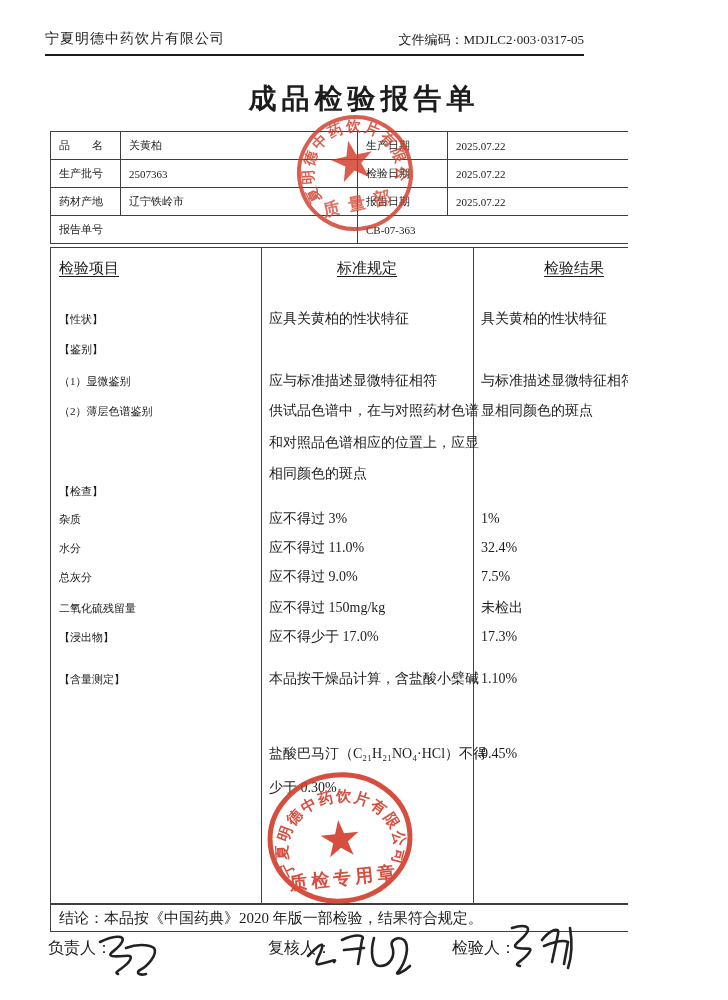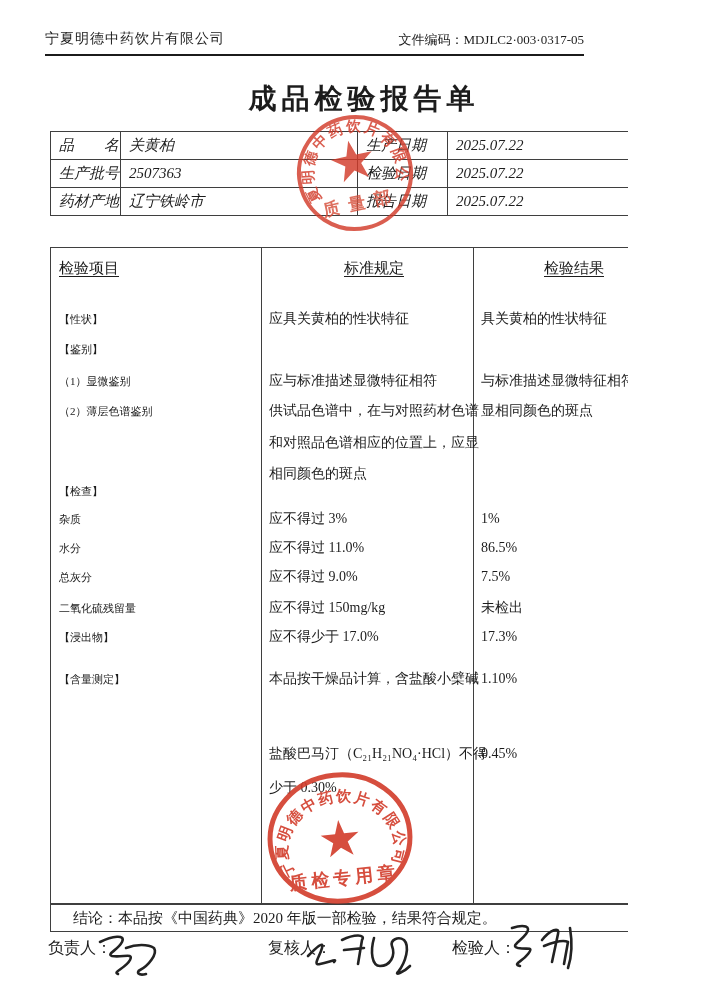--- a/index.html
+++ b/index.html
@@ -8,36 +8,36 @@
   .abs{position:absolute;white-space:nowrap;}
   
   .hdr-company{left:45px;top:30px;font-size:14px;letter-spacing:1px;}
   .hdr-code{right:44px;top:31px;font-size:13px;}
   .hdr-rule{position:absolute;left:45px;right:44px;top:54px;height:2px;background:#1b1b1b;}
   
   .title{left:0;width:728px;text-align:center;top:80px;font-size:28px;font-weight:bold;
          letter-spacing:5px;font-family:"Liberation Sans","DejaVu Sans",sans-serif;}
   
   table.info{position:absolute;left:50px;top:131px;width:624px;border-collapse:collapse;
-             font-size:15px;table-layout:fixed;font-style:italic;}
+             font-size:11px;table-layout:fixed;}
   table.info td{border:1px solid #3f3f3f;height:27px;padding:0 0 0 8px;overflow:hidden;}
   td.dl{padding-left:13px;}
   
   .insp{position:absolute;left:50px;top:247px;width:624px;height:656px;border:1px solid #3f3f3f;}
   .vline{position:absolute;top:0;width:1px;height:100%;background:#3f3f3f;}
   .l{position:absolute;white-space:nowrap;font-size:14px;line-height:20px;}
   .c1{left:8px;font-size:11px;}
   .c2{left:218px;}
   .c3{left:430px;}
   .hd{text-decoration:underline;text-underline-offset:3px;font-size:15px;}
-  .hd2{left:210px;width:212px;text-align:center;margin-left:7px;}
+  .hd2{left:210px;width:212px;text-align:center;}
   .hd3{left:422px;width:202px;text-align:center;font-family:Liberation Serif, serif;}
   
   .concl{position:absolute;left:50px;top:903px;width:624px;height:29px;border:1px solid #3f3f3f;
-         line-height:29px;font-size:15px;padding-left:22px;box-sizing:border-box;white-space:nowrap;}
+         line-height:29px;font-size:15px;padding-left:8px;box-sizing:border-box;white-space:nowrap;}
   
   .sig-label{font-size:16px;top:938px;text-align:center;}
   .sigsvg{position:absolute;}
   .sigsvg path{fill:none;stroke:#222;stroke-width:2.6;stroke-linecap:round;stroke-linejoin:round;}
   
   .stamp{position:absolute;}
 </style>
 </head>
 <body>
 
@@ -68,20 +68,24 @@
       <td>2507363</td>
       <td class="dl">检验日期</td>
       <td>2025.07.22</td>
     </tr>
     <tr>
       <td>药材产地</td>
       <td>辽宁铁岭市</td>
       <td class="dl">报告日期</td>
       <td>2025.07.22</td>
     </tr>
+    <tr>
+      <td colspan="2">报告单号</td>
+      <td colspan="2">CB-07-363</td>
+    </tr>
   </tbody>
     </table>
 
   <div class="insp">
     <div class="vline" style="left:210px"></div>
     <div class="vline" style="left:422px"></div>
 
     <div class="l c1 hd" style="top:10px">检验项目</div>
     <div class="l hd hd2" style="top:10px">标准规定</div>
     <div class="l hd hd3" style="top:10px">检验结果</div>
@@ -103,21 +107,21 @@
     <div class="l c3" style="top:153px">显相同颜色的斑点</div>
 
     <div class="l c1" style="top:233px">【检查】</div>
 
     <div class="l c1" style="top:261px">杂质</div>
     <div class="l c2" style="top:261px">应不得过 3%</div>
     <div class="l c3" style="top:261px">1%</div>
 
     <div class="l c1" style="top:290px">水分</div>
     <div class="l c2" style="top:290px">应不得过 11.0%</div>
-    <div class="l c3" style="top:290px">86.5%</div>
+    <div class="l c3" style="top:290px">32.4%</div>
 
     <div class="l c1" style="top:319px">总灰分</div>
     <div class="l c2" style="top:319px">应不得过 9.0%</div>
     <div class="l c3" style="top:319px">7.5%</div>
 
     <div class="l c1" style="top:350px">二氧化硫残留量</div>
     <div class="l c2" style="top:350px">应不得过 150mg/kg</div>
     <div class="l c3" style="top:350px">未检出</div>
 
     <div class="l c1" style="top:379px">【浸出物】</div>

